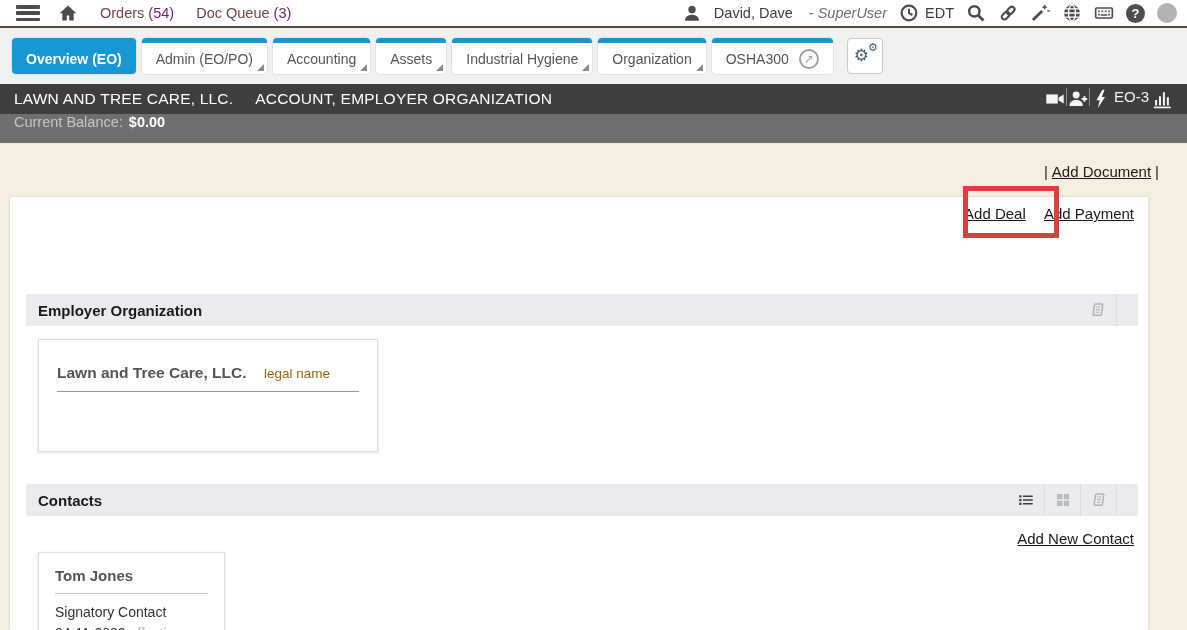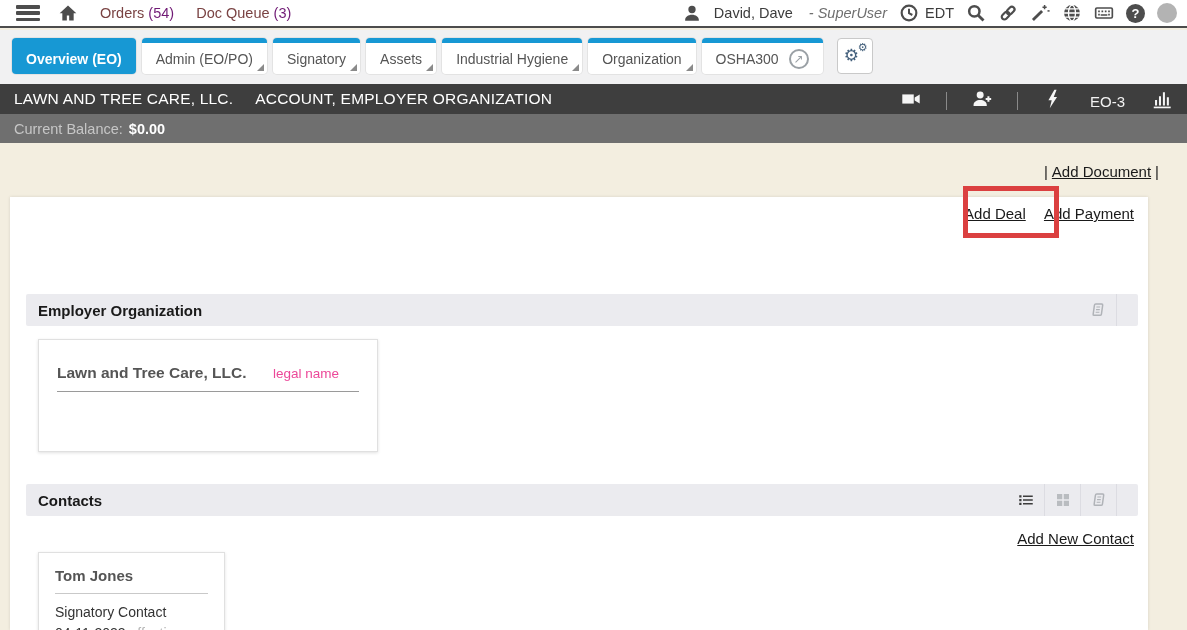--- a/index.html
+++ b/index.html
@@ -39,29 +39,29 @@
   .gear-btn { position:relative; width:36px; height:36px; margin-left:8px; background:#fff; border:1px solid #c9c9c9;
               border-radius:4px; cursor:pointer; color:#44607c; }
   .gear-big { position:absolute; left:6px; top:8px; font-size:17px; line-height:1; }
   .gear-small { position:absolute; right:4px; top:3px; font-size:11px; line-height:1; }
 
   
   .titlebar { position:absolute; left:0; top:84px; width:1187px; height:30px; background:#3e3e3e;
               display:flex; align-items:center; padding:0 14px; color:#fff; }
   .ent-name { font-size:15.5px; letter-spacing:.2px; }
   .ent-type { font-size:15.5px; margin-left:22px; letter-spacing:.2px; }
-  .title-right { margin-left:auto; display:flex; align-items:flex-end; gap:24px; }
+  .title-right { margin-left:auto; display:flex; align-items:flex-start; gap:0; }
   .title-right .sep { width:1px; height:18px; background:#8a8a8a; }
   .w-icon { width:22px; height:22px; }
   .w-icon svg { width:100%; height:100%; }
   .ent-code { font-size:15px; color:#f2f2f2; margin:0 2px; }
 
   
   .balancebar { position:absolute; left:0; top:114px; width:1187px; height:29px; background:#6f6f6f;
-                display:flex; align-items:center; padding:0 14px; }
+                display:flex; align-items:flex-start; padding:0 14px; }
   .bal-label { color:#c6c6c6; font-size:14.5px; }
   .bal-value { color:#ffffff; font-size:14.5px; font-weight:bold; margin-left:6px; }
 
   
   .content { position:absolute; left:0; top:143px; width:1187px; height:487px; background:#f3eee0; }
   .doc-row { position:absolute; right:24px; top:20px; font-size:15px; color:#1a1a1a; white-space:nowrap; }
   .doc-row .pipe { text-decoration:none; margin:0 4px; }
   a.plain-link, .plain-link { color:#1a1a1a; text-decoration:underline; cursor:pointer; }
 
   .panel { position:absolute; left:10px; top:54px; width:1138px; height:433px; background:#ffffff;
@@ -79,21 +79,21 @@
   .hdr-tool svg { width:18px; height:18px; }
   .hdr-pad { width:22px; height:100%; border-left:1px solid #dcdce2; }
 
   .eo-hdr { top:97px; }
   .contacts-hdr { top:287px; }
 
   .legal-card { position:absolute; left:28px; top:142px; width:340px; height:113px; background:#fff;
                 border:1px solid #e0e0e0; box-shadow:0 1px 3px rgba(0,0,0,.12); padding:16px 18px; }
   .legal-line { border-bottom:1px solid #9a9a9a; padding-bottom:9px; margin-top:8px; white-space:nowrap; }
   .legal-name { font-size:15.5px; font-weight:bold; color:#555; }
-  .legal-hint { font-size:13.5px; color:#ec4899; margin-left:22px; }
+  .legal-hint { font-size:13.5px; color:#a16207; margin-left:13px; }
 
   .fields { position:absolute; left:420px; top:148px; font-size:14.5px; color:#3a3a3a; }
   .field-row { display:flex; margin-bottom:10px; }
   .field-label { width:145px; }
   .field-value { white-space:nowrap; }
 
   .add-contact-row { position:absolute; right:14px; top:333px; font-size:15px; white-space:nowrap; }
 
   .contact-card { position:absolute; left:28px; top:355px; width:187px; height:115px; background:#fff;
                   border:1px solid #e0e0e0; box-shadow:0 1px 3px rgba(0,0,0,.12); padding:14px 16px; }
@@ -190,21 +190,21 @@
 
 <div class="tabbar">
   <div class="tab active">
       <span>Overview (EO)</span>
     </div>
   <div class="tab">
       <span>Admin (EO/PO)</span>
       <span class="caret"></span>
     </div>
   <div class="tab">
-      <span>Signatory</span>
+      <span>Accounting</span>
       <span class="caret"></span>
     </div>
   <div class="tab">
       <span>Assets</span>
       <span class="caret"></span>
     </div>
   <div class="tab">
       <span>Industrial Hygiene</span>
       <span class="caret"></span>
     </div>

